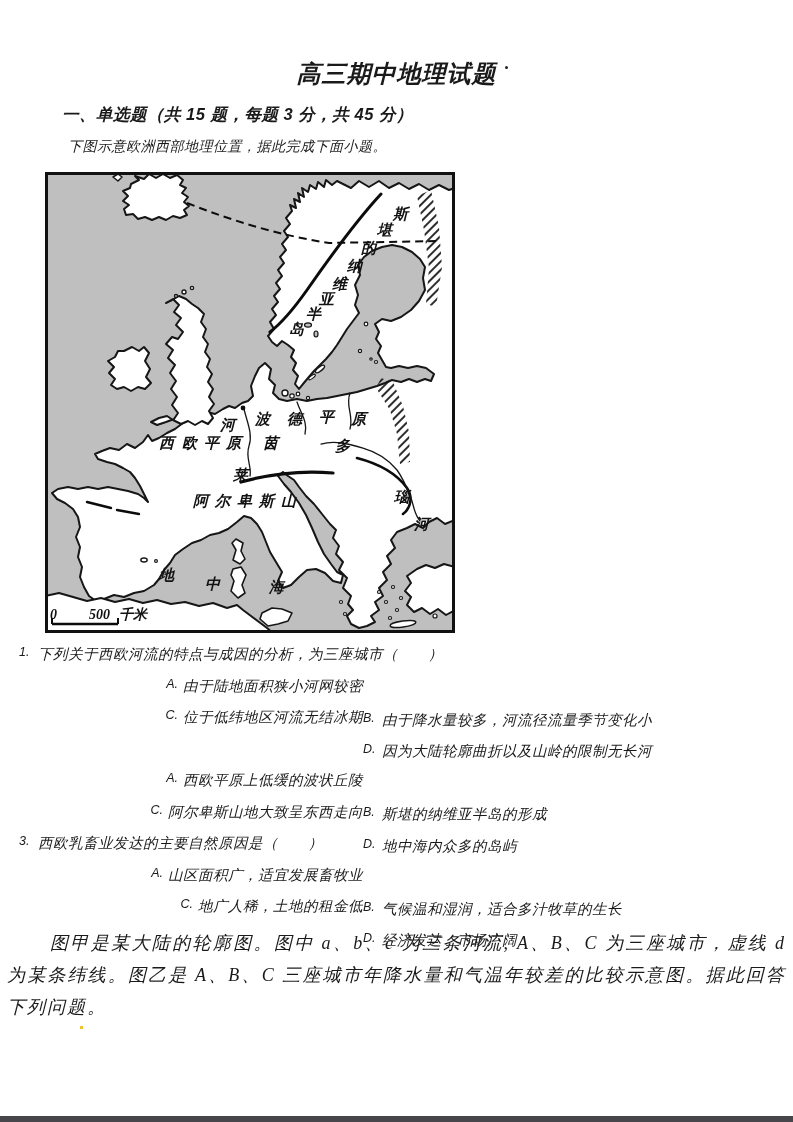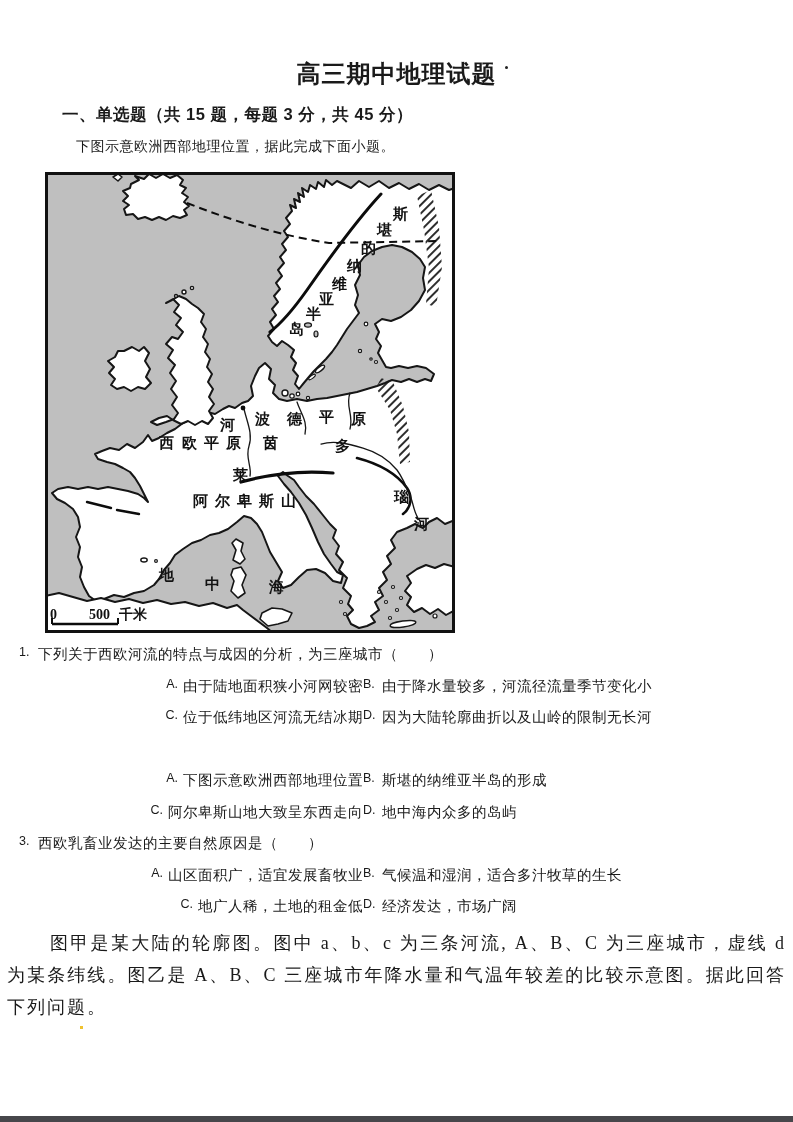--- a/index.html
+++ b/index.html
@@ -1,32 +1,32 @@
 <!DOCTYPE html>
 <html><head>
 <meta charset="utf-8">
 <style>
   html,body{margin:0;padding:0;background:#fff;}
   .page{position:relative;width:793px;height:1122px;background:#ffffff;overflow:hidden;
-        font-family:"Liberation Serif","DejaVu Serif",serif;color:#1a1a1a;}
+        font-family:"Liberation Serif","DejaVu Serif",serif;color:#1a1a1a;font-style:italic;}
   .abs{position:absolute;}
   .doc-title{top:58px;left:0;width:100%;text-align:center;font-size:24px;font-weight:700;
              letter-spacing:1px;font-family:"Liberation Serif","DejaVu Serif",serif;}
   .stray-dot{top:66px;left:505px;width:3px;height:3px;background:#222;border-radius:50%;}
   .sec-head{top:104px;left:38px;font-size:16.5px;font-weight:700;letter-spacing:0.5px;
             font-family:"Liberation Sans","DejaVu Sans",sans-serif;margin-left:24px;}
-  .intro{top:138px;left:76px;font-size:14px;letter-spacing:0.5px;}
+  .intro{top:138px;left:68px;font-size:14px;letter-spacing:0.5px;}
   .mapbox{top:172px;left:45px;width:410px;height:461px;}
   .q-row{left:19px;font-size:14.5px;letter-spacing:0.5px;white-space:nowrap;}
   .qnum,.olabel{font-family:"Liberation Sans","DejaVu Sans",sans-serif;font-size:12.5px;
                 position:relative;top:-3px;letter-spacing:0;}
   .qnum{display:inline-block;min-width:19px;}
   .olabel{display:inline-block;min-width:14px;margin-right:5px;}
   .opt-left{display:inline-block;width:344px;vertical-align:top;text-align:right;}
-  .opt-right{display:inline-block;vertical-align:top;}
+  .opt-right{display:inline-block;vertical-align:top;margin-top:34px;}
   .closing{top:927px;left:7px;width:779px;font-size:18px;line-height:32px;
            letter-spacing:2px;text-align:justify;text-indent:43px;}
   .bottom-bar{top:1116px;left:0;width:793px;height:6px;background:#47474b;}
   .yellow-speck{top:1026px;left:80px;width:3px;height:3px;background:#f0c22f;}
   svg text{font-family:"Liberation Serif","DejaVu Serif",serif;font-weight:600;fill:#121212;}
 </style>
 </head>
 <body>
 
 <div class="page">
@@ -202,21 +202,21 @@
     <span class="qnum">1.</span><span>下列关于西欧河流的特点与成因的分析，为三座城市（　　）</span>
   </div>
   <div class="abs q-row" style="top:677px">
     <span class="opt-left"><span class="olabel">A.</span><span>由于陆地面积狭小河网较密</span></span><span class="opt-right"><span class="olabel">B.</span><span>由于降水量较多，河流径流量季节变化小</span></span>
   </div>
   <div class="abs q-row" style="top:708px">
     <span class="opt-left"><span class="olabel">C.</span><span>位于低纬地区河流无结冰期</span></span><span class="opt-right"><span class="olabel">D.</span><span>因为大陆轮廓曲折以及山岭的限制无长河</span></span>
   </div>
 
   <div class="abs q-row" style="top:771px">
-    <span class="opt-left"><span class="olabel">A.</span><span>下图示意欧洲西部地理位置</span></span><span class="opt-right"><span class="olabel">B.</span><span>斯堪的纳维亚半岛的形成</span></span>
+    <span class="opt-left"><span class="olabel">A.</span><span>西欧平原上低缓的波状丘陵</span></span><span class="opt-right"><span class="olabel">B.</span><span>斯堪的纳维亚半岛的形成</span></span>
   </div>
   <div class="abs q-row" style="top:803px">
     <span class="opt-left"><span class="olabel">C.</span><span>阿尔卑斯山地大致呈东西走向</span></span><span class="opt-right"><span class="olabel">D.</span><span>地中海内众多的岛屿</span></span>
   </div>
 
   <div class="abs q-row" style="top:834px">
     <span class="qnum">3.</span><span>西欧乳畜业发达的主要自然原因是（　　）</span>
   </div>
   <div class="abs q-row" style="top:866px">
     <span class="opt-left"><span class="olabel">A.</span><span>山区面积广，适宜发展畜牧业</span></span><span class="opt-right"><span class="olabel">B.</span><span>气候温和湿润，适合多汁牧草的生长</span></span>

